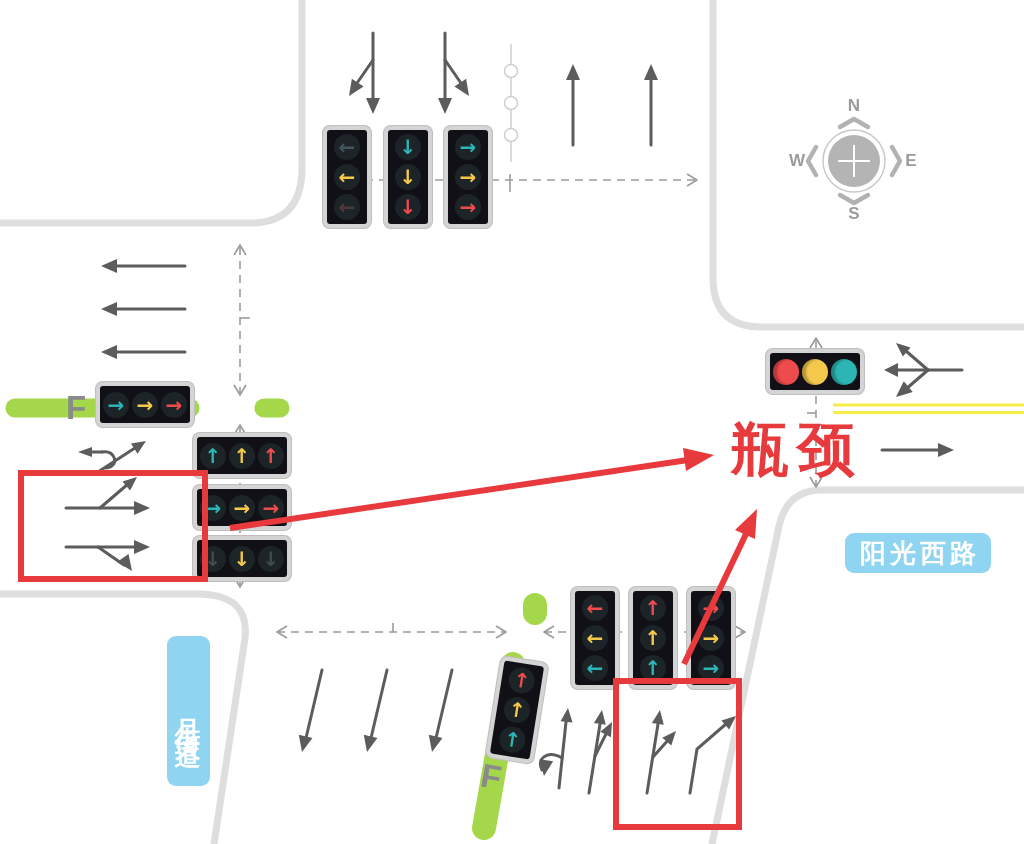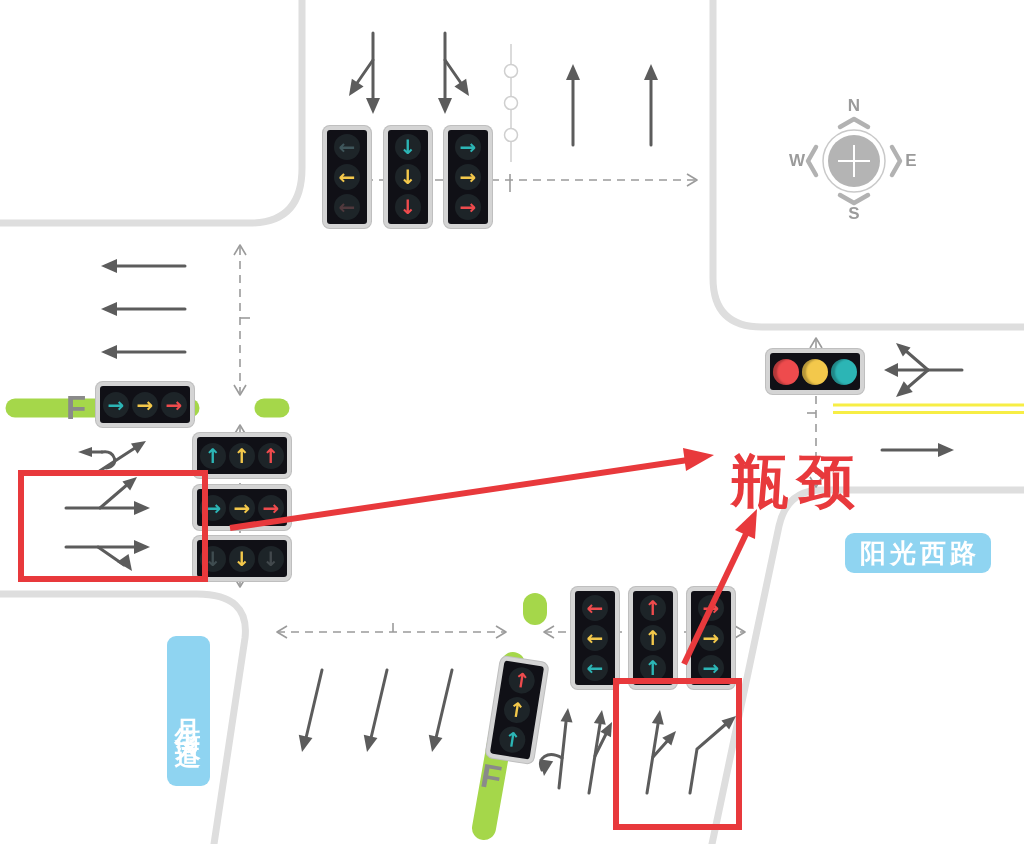--- a/index.html
+++ b/index.html
@@ -25,21 +25,21 @@
           border-radius:9px;display:flex;align-items:center;justify-content:center;z-index:4;}
   .road-label.h{font-size:26px;letter-spacing:4px;padding-left:4px;}
   .road-label.v{writing-mode:vertical-rl;font-size:26px;letter-spacing:8px;padding-top:6px;}
 
   
   .f-label{position:absolute;font-size:33px;font-weight:bold;color:#8a8a8a;z-index:2;}
 
   
   .hl-rect{position:absolute;box-sizing:border-box;border:6px solid #e8393c;z-index:5;}
   .bottleneck{position:absolute;color:#e8393c;font-size:58px;font-weight:bold;
-          letter-spacing:8px;line-height:1;z-index:6;white-space:nowrap;margin-top:32px;}
+          letter-spacing:8px;line-height:1;z-index:6;white-space:nowrap;}
 
   
   .compass{position:absolute;left:788px;top:95px;width:132px;height:132px;z-index:4;}
   .compass .pt{position:absolute;color:#9b9b9b;font-weight:bold;font-size:17px;
           transform:translate(-50%,-50%);}
 </style>
 </head>
 <body>
 
 <div id="stage">

